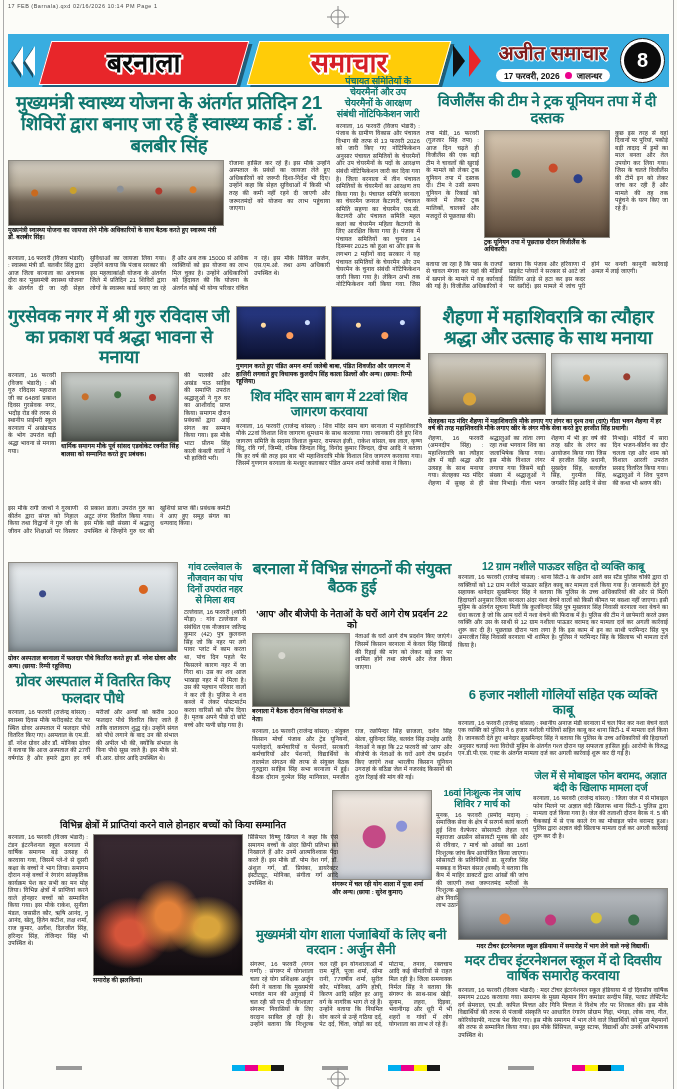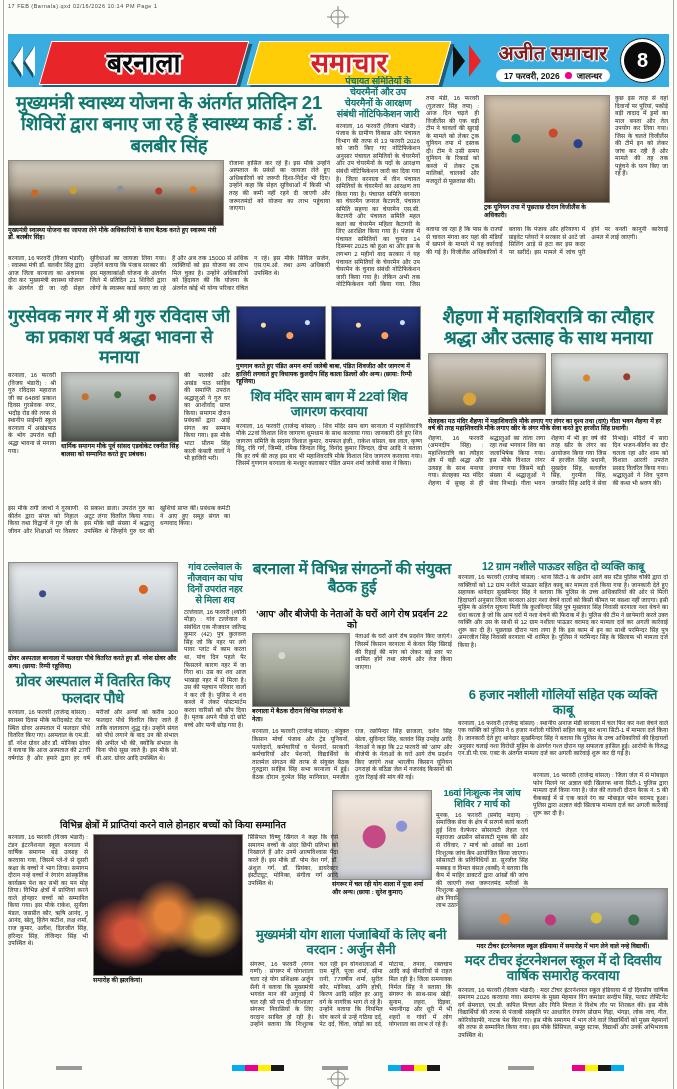--- a/index.html
+++ b/index.html
@@ -104,20 +104,21 @@
     </div>
     <div class="body c4" style="height:62px;margin-top:3px">बरनाला, 16 फरवरी (विजय भंडारी) : स्वास्थ्य मंत्री डॉ. बलबीर सिंह द्वारा आज जिला बरनाला का अचानक दौरा कर 'मुख्यमंत्री स्वास्थ्य योजना' के अंतर्गत दी जा रही सेहत सुविधाओं का जायजा लिया गया। उन्होंने बताया कि पंजाब सरकार की इस महत्वाकांक्षी योजना के अंतर्गत जिले में प्रतिदिन 21 शिविरों द्वारा लोगों के स्वास्थ्य कार्ड बनाए जा रहे हैं और अब तक 15000 से अधिक व्यक्तियों को इस योजना का लाभ मिल चुका है। उन्होंने अधिकारियों को हिदायत की कि योजना के अंतर्गत कोई भी योग्य परिवार वंचित न रहे। इस मौके सिविल सर्जन, एस.एम.ओ. तथा अन्य अधिकारी उपस्थित थे।</div>
   </section>
 
   <section class="art" style="left:336px;top:76px;width:84px;height:210px">
     <div class="h1" style="font-size:9.5px">पंचायत समितियों के चेयरमैनों और उप चेयरमैनों के आरक्षण संबंधी नोटिफिकेशन जारी</div>
     <div class="body" style="height:168px;margin-top:3px">बरनाला, 16 फरवरी (विजय भंडारी) : पंजाब के ग्रामीण विकास और पंचायत विभाग की तरफ से 13 फरवरी 2026 को जारी किए गए नोटिफिकेशन अनुसार पंचायत समितियों के चेयरमैनों और उप चेयरमैनों के पदों के आरक्षण संबंधी नोटिफिकेशन जारी कर दिया गया है। जिला बरनाला में तीन पंचायत समितियों के चेयरमैनों का आरक्षण तय किया गया है। पंचायत समिति बरनाला का चेयरमैन जनरल कैटागरी, पंचायत समिति सहणा का चेयरमैन एस.सी. कैटागरी और पंचायत समिति महल कलां का चेयरमैन महिला कैटागरी के लिए आरक्षित किया गया है। पंजाब में पंचायत समितियों का चुनाव 14 दिसम्बर 2025 को हुआ था और इस के लगभग 2 महीनों बाद सरकार ने यह पंचायत समितियों के चेयरमैन और उप चेयरमैन के चुनाव संबंधी नोटिफिकेशन जारी किया गया है। लेकिन अभी तक नोटिफिकेशन नहीं किया गया, जिस कारण चेयरमैन और उप चेयरमैनों के पदों में गिरावट पड़ रही है।</div>
   </section>
 
   <section class="art" style="left:426px;top:92px;width:242px;height:210px">
+    <div class="h1" style="font-size:15px">विजीलैंस की टीम ने ट्रक यूनियन तपा में दी दस्तक</div>
     <div class="row" style="margin-top:3px">
       <div class="body" style="width:53px;height:128px">तपा मंडी, 16 फरवरी (गुलजार सिंह तपा) : आज दिन चढ़ते ही विजीलैंस की एक बड़ी टीम ने चावलों की खुराई के मामले को लेकर ट्रक यूनियन तपा में दस्तक दी। टीम ने उसी समय यूनियन के रिकार्ड को कब्जे में लेकर ट्रक मालिकों, चालकों और मजदूरों से पूछताछ की।</div>
       <figure style="width:126px">
         <div class="photo ph-warm" style="height:108px"></div>
         <figcaption class="cap">ट्रक यूनियन तपा में पूछताछ दौरान विजीलैंस के अधिकारी।</figcaption>
       </figure>
       <div class="body" style="flex:1;height:128px">कुछ इस तरह से वहां दिवानों पर पूरियां, पकौड़े बड़ी तादाद में ड्रमों का माल बनता और तेल उपयोग कर लिया गया। जिस के चलते विजीलैंस की टीमें इन को लेकर जांच कर रही हैं और मामले की तह तक पहुंचने के यत्न किए जा रहे हैं।</div>
     </div>
     <div class="body c3" style="height:48px;margin-top:3px">बताया जा रहा है कि पास के राज्यों से चावल मंगवा कर यहां की मंडियों में खपाने के मामले में यह कार्रवाई की गई है। विजीलैंस अधिकारियों ने बताया कि पंजाब और हरियाणा में प्राइवेट प्लेयरों ने सरकार से आटे जो सिलिंग आड़े से हटा कर इस कदर पर खरीदें। इस मामले में जांच पूरी होने पर बनती कानूनी कार्रवाई अमल में लाई जाएगी।</div>
   </section>
@@ -184,20 +185,21 @@
     <div class="h1" style="font-size:10.5px">12 ग्राम नशीले पाऊडर सहित दो व्यक्ति काबू</div>
     <div class="body" style="height:108px;margin-top:2px">बरनाला, 16 फरवरी (राजेन्द्र बांसल) : थाना सिटी-1 के अधीन आते बस स्टैंड पुलिस चौकी द्वारा दो व्यक्तियों को 12 ग्राम नशीले पाऊडर सहित काबू कर मामला दर्ज किया गया है। जानकारी देते हुए सहायक थानेदार सुखमिन्दर सिंह ने बताया कि पुलिस के उच्च अधिकारियों की ओर से मिली हिदायतों अनुसार जिला बरनाला अंदर नशा बेचने वालों को किसी कीमत पर बख्शा नहीं जाएगा। इसी मुहिम के अंतर्गत सूचना मिली कि कुलविन्दर सिंह पुत्र मुख्तयार सिंह निवासी बरनाला नशा बेचने का धंधा करता है जो कि आम घरों में नशा बेचने की फिराक में है। पुलिस की टीम ने छापेमारी करते उक्त व्यक्ति और उस के साथी से 12 ग्राम नशीला पाऊडर बरामद कर मामला दर्ज कर अगली कार्रवाई शुरू कर दी है। पूछताछ दौरान पता लगा है कि इस काम में इन का साथी परमिन्दर सिंह पुत्र अमरजीत सिंह निवासी बरनाला भी शामिल है। पुलिस ने परमिन्दर सिंह के खिलाफ भी मामला दर्ज किया है।</div>
   </section>
 
   <section class="art" style="left:458px;top:688px;width:210px;height:80px">
     <div class="h1" style="font-size:13px">6 हजार नशीली गोलियों सहित एक व्यक्ति काबू</div>
     <div class="body" style="height:62px;margin-top:2px">बरनाला, 16 फरवरी (राजेन्द्र बांसल) : स्थानीय अनाज मंडी बरनाला में चल फिर कर नशा बेचने वाले एक व्यक्ति को पुलिस ने 6 हजार नशीली गोलियों सहित काबू कर थाना सिटी-1 में मामला दर्ज किया है। जानकारी देते हुए थानेदार सुखमिन्दर सिंह ने बताया कि पुलिस के उच्च अधिकारियों की हिदायतों अनुसार चलाई नशा विरोधी मुहिम के अंतर्गत गश्त दौरान यह सफलता हासिल हुई। आरोपी के विरुद्ध एन.डी.पी.एस. एक्ट के अंतर्गत मामला दर्ज कर अगली कार्रवाई शुरू कर दी गई है।</div>
   </section>
 
   <section class="art" style="left:533px;top:770px;width:135px;height:114px">
+    <div class="h1" style="font-size:10px">जेल में से मोबाइल फोन बरामद, अज्ञात बंदी के खिलाफ मामला दर्ज</div>
     <div class="body" style="height:74px;margin-top:2px">बरनाला, 16 फरवरी (राजेन्द्र बांसल) : जिला जेल में से मोबाइल फोन मिलने पर अज्ञात बंदी खिलाफ थाना सिटी-1 पुलिस द्वारा मामला दर्ज किया गया है। जेल की तलाशी दौरान बैरक नं. 5 की चैककाई में से एक काले रंग का मोबाइल फोन बरामद हुआ। पुलिस द्वारा अज्ञात बंदी खिलाफ मामला दर्ज कर अगली कार्रवाई शुरू कर दी है।</div>
   </section>
 
   <section class="art" style="left:436px;top:788px;width:92px;height:156px">
     <div class="h1" style="font-size:9.5px">16वां निःशुल्क नेत्र जांच शिविर 7 मार्च को</div>
     <div class="body" style="height:124px;margin-top:2px">मूनक, 16 फरवरी (प्रमोद मदान) : समाजिक सेवा के क्षेत्र में सरगर्म कार्य करती हुई शिव वैल्फेयर सोसायटी लेहल एवं महाराजा अग्रसैन सोसायटी मूनक की ओर से रविवार, 7 मार्च को आंखों का 16वां निःशुल्क जांच कैंप आयोजित किया जाएगा। सोसायटी के प्रतिनिधियों डा. सुरजीत सिंह मक्कड़ व विमल बंसल (बब्बी) ने बताया कि कैंप में माहिर डाक्टरों द्वारा आंखों की जांच की जाएगी तथा जरूरतमंद मरीजों के निःशुल्क आप्रेशन भी करवाए जाएंगे। उन्होंने क्षेत्र निवासियों से कैंप का अधिक से अधिक लाभ उठाने की अपील की।</div>
   </section>
 
   <figure class="art" style="left:332px;top:790px;width:100px;height:126px">
     <div class="photo ph-yoga" style="height:90px"></div>

